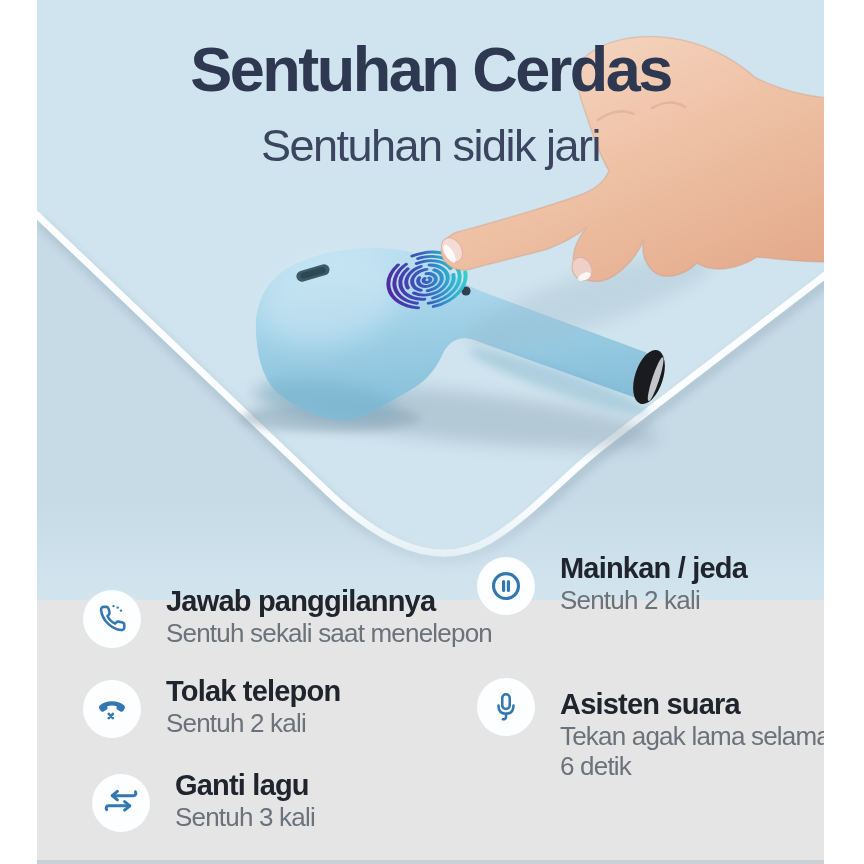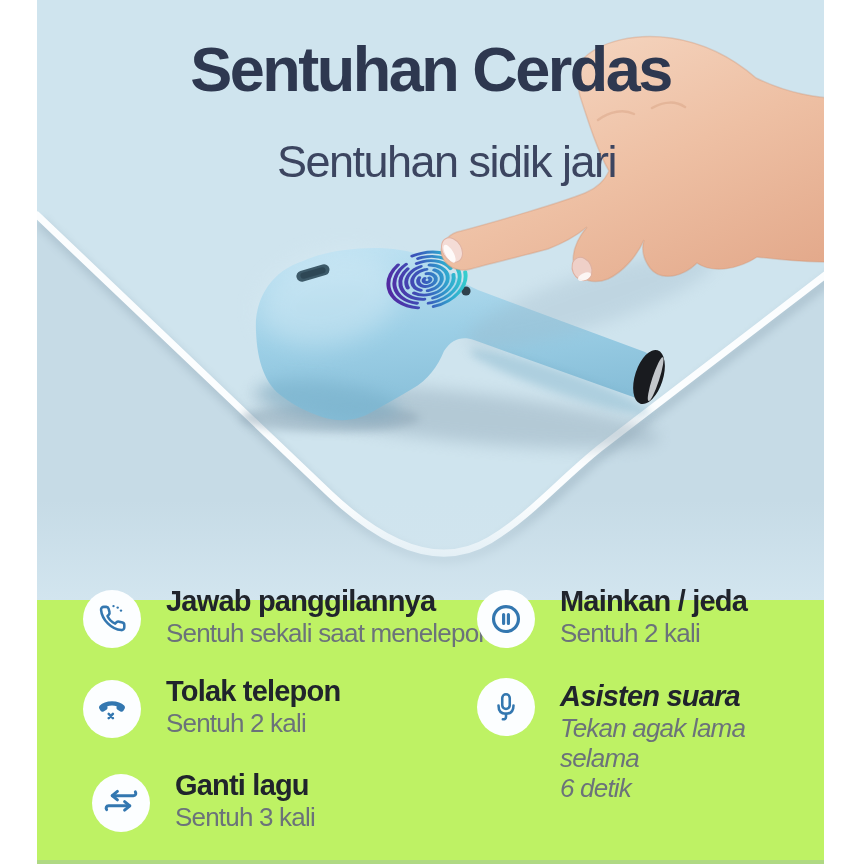--- a/index.html
+++ b/index.html
@@ -3,32 +3,32 @@
 <meta charset="utf-8">
 <style>
   html,body{margin:0;padding:0;background:#e8e8e8;}
   .canvas{
     position:relative;width:864px;height:864px;margin:0 auto;
     background:#ffffff;overflow:hidden;
     font-family:"Liberation Sans", sans-serif;
   }
   .content{
     position:absolute;left:37px;top:0;width:787px;height:864px;
-    background:#bef264;overflow:hidden;
+    background:#e5e5e5;overflow:hidden;
   }
   .hero-svg{position:absolute;left:-37px;top:0;z-index:1;}
   .header{
     position:absolute;left:0;top:0;width:787px;text-align:center;z-index:3;
   }
   .title{
     margin:0;position:absolute;top:33px;left:0;width:787px;
     font-size:63px;font-weight:bold;letter-spacing:-2.5px;color:#2e3850;
   }
   .subtitle{
-    margin:16px;position:absolute;top:120px;left:0;width:787px;
+    margin:0;position:absolute;top:120px;left:0;width:787px;
     font-size:45px;font-weight:normal;letter-spacing:-1.5px;color:#3c4560;
   }
   .feature{
     position:absolute;display:flex;gap:25px;align-items:flex-end;z-index:3;
   }
   .feature.top-align{align-items:flex-start;}
   .icon-circle{
     width:58px;height:58px;border-radius:50%;background:#fcfeff;
     display:flex;align-items:center;justify-content:center;flex:0 0 58px;
   }
@@ -200,42 +200,42 @@
           <path d="M2.4 16.4 C1.7 15.2 2.2 13.9 3.7 13.9 L17.7 13.9"></path>
           <path d="M14.4 11.1 L17.9 13.9 L14.4 16.7"></path>
         </svg>
       </div>
       <div class="f-text">
         <div class="f-title">Ganti lagu</div>
         <div class="f-sub">Sentuh 3 kali</div>
       </div>
     </div>
 
-    <div class="feature" style="left:440px;top:585px;">
+    <div class="feature" style="left:440px;top:552px;">
       <div class="icon-circle">
         <svg width="36" height="36" viewBox="0 0 24 24" fill="none" stroke="#3377b0" stroke-width="2.1" stroke-linecap="round">
           <circle cx="12" cy="12" r="8.3"></circle>
           <path d="M10.4 9 L10.4 15 M13.6 9 L13.6 15"></path>
         </svg>
       </div>
       <div class="f-text">
         <div class="f-title">Mainkan / jeda</div>
         <div class="f-sub">Sentuh 2 kali</div>
       </div>
     </div>
 
     <div class="feature top-align" style="left:440px;top:678px;">
       <div class="icon-circle">
         <svg width="36" height="36" viewBox="0 0 24 24" fill="none" stroke="#3377b0" stroke-width="1.7" stroke-linecap="round">
           <rect x="9.5" y="3.5" width="5" height="9.8" rx="2.5"></rect>
           <path d="M7 11 C7 14.8 9.1 16.5 12 16.5 C14.9 16.5 17 14.8 17 11"></path>
           <path d="M12 16.5 L12 18.6 C12 19.8 11 20.3 9.9 20.2"></path>
         </svg>
       </div>
-      <div class="f-text" style="margin-top:2px;font-style:italic;">
+      <div class="f-text" style="margin-top:10px;">
         <div class="f-title">Asisten suara</div>
         <div class="f-sub wrap">
           <span class="line">Tekan agak lama selama</span>
           <span class="line">6 detik</span>
         </div>
       </div>
     </div>
 
     <div class="bottom-strip"></div>
   </div>

